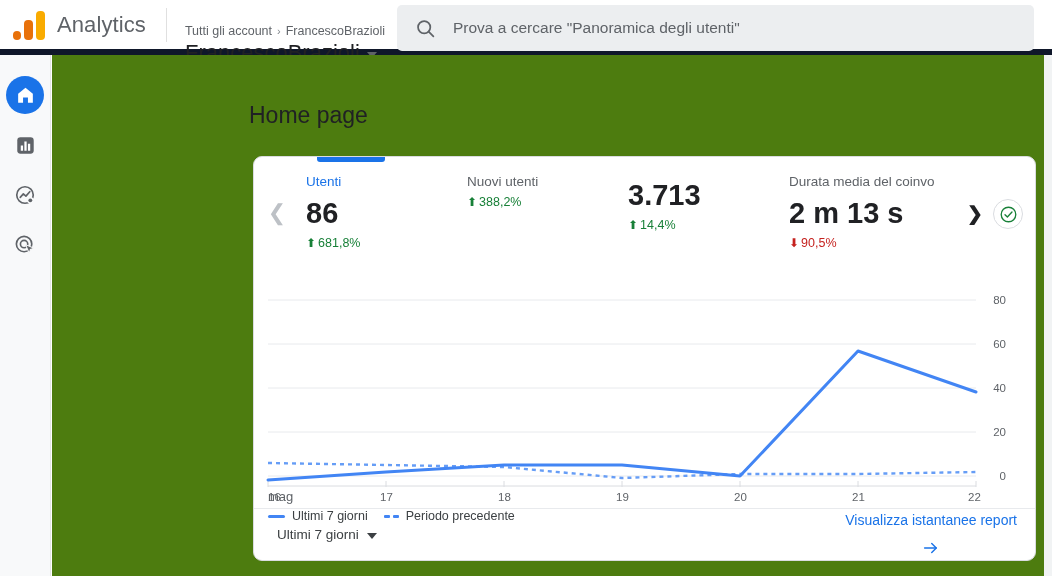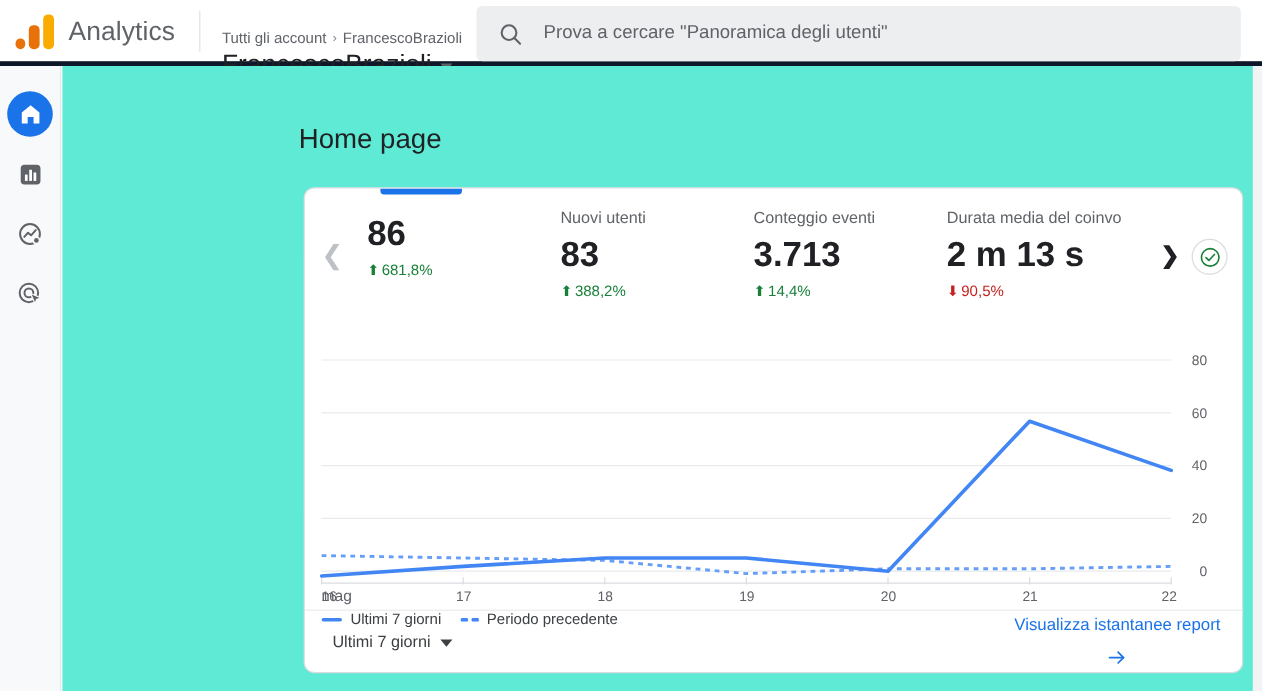--- a/index.html
+++ b/index.html
@@ -9,21 +9,21 @@
     background: #ffffff;
     overflow: hidden;
   }
   #root { position: relative; width: 1052px; height: 576px; }
 
   
   .header {
     position: absolute; top: 0; left: 0;
     width: 1052px; height: 55px;
     background: #ffffff;
-    border-bottom: 4px solid #0f172a;
+    border-bottom: 6px solid #0f172a;
     display: flex; align-items: center;
   }
   .logo-wrap { display: flex; align-items: center; padding-left: 12px; }
   .ga-logo { width: 34px; height: 30px; position: relative; }
   .ga-logo i { position: absolute; bottom: 0; border-radius: 4px; display:block; }
   .ga-logo .b1 { left: 1px;  width: 8px;  height: 9px;  background: #e8710a; border-radius: 4px;}
   .ga-logo .b2 { left: 12px; width: 9px;  height: 20px; background: #e8710a; }
   .ga-logo .b3 { left: 24px; width: 9px;  height: 29px; background: #f9ab00; }
   .brand {
     font-size: 22px; color: #5f6368; margin-left: 11px;
@@ -69,21 +69,21 @@
     width: 38px; height: 38px; border-radius: 50%;
     display: flex; align-items: center; justify-content: center;
     cursor: pointer;
   }
   .side-item.active { background: #1a73e8; }
 
   
   .main {
     position: absolute; left: 52px; top: 55px;
     width: 1000px; height: 521px;
-    background: #5eead4;
+    background: #4d7c0f;
     overflow: hidden;
   }
   .page-title {
     position: absolute; left: 197px; top: 47px;
     font-size: 23px; color: #202124; font-weight: 400;
   }
 
   
   .card {
     position: absolute; left: 201px; top: 101px;
@@ -263,38 +263,37 @@
 
       <div class="tab-indicator"></div>
 
       <div class="metrics">
 
         <div class="nav-chevron left">❮</div>
 
         <div class="metric-list">
 
           <div class="metric selected">
+            <div class="metric-label">Utenti</div>
             <div class="metric-value">86</div>
             <div class="metric-delta up">
               <span class="arrow-gly">⬆</span>
               <span>681,8%</span>
             </div>
           </div>
 
           <div class="metric">
             <div class="metric-label">Nuovi utenti</div>
-            <div class="metric-value">83</div>
             <div class="metric-delta up">
               <span class="arrow-gly">⬆</span>
               <span>388,2%</span>
             </div>
           </div>
 
           <div class="metric">
-            <div class="metric-label">Conteggio eventi</div>
             <div class="metric-value">3.713</div>
             <div class="metric-delta up">
               <span class="arrow-gly">⬆</span>
               <span>14,4%</span>
             </div>
           </div>
 
           <div class="metric">
             <div class="metric-label">Durata media del coinvo</div>
             <div class="metric-value">2 m 13 s</div>

